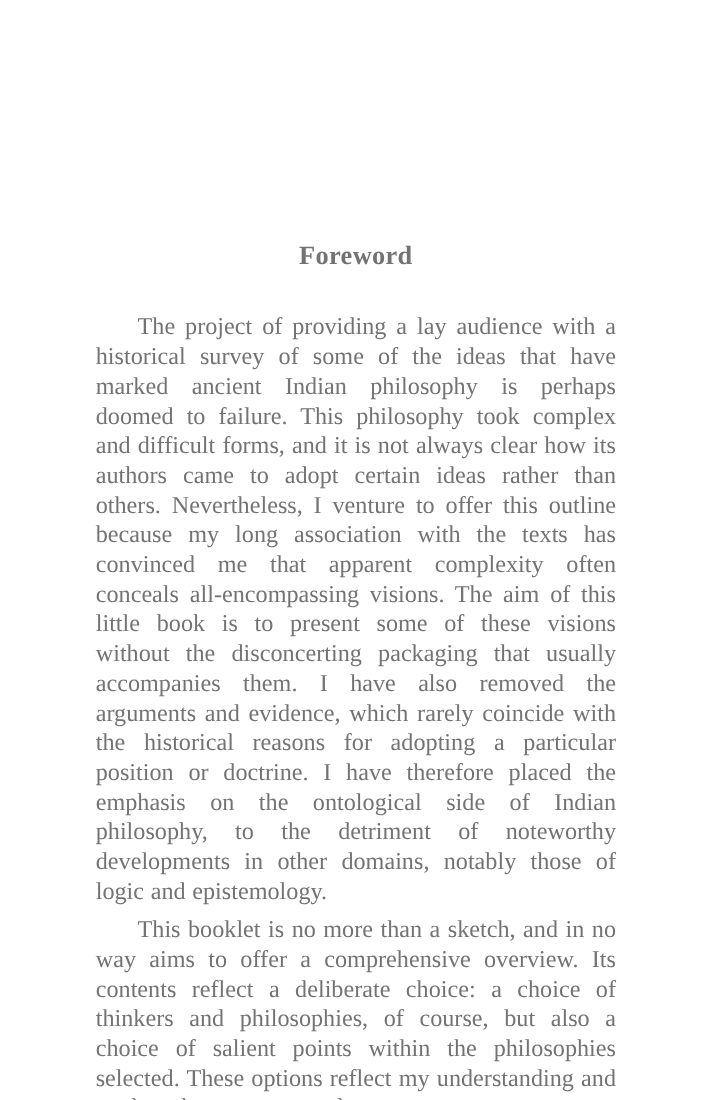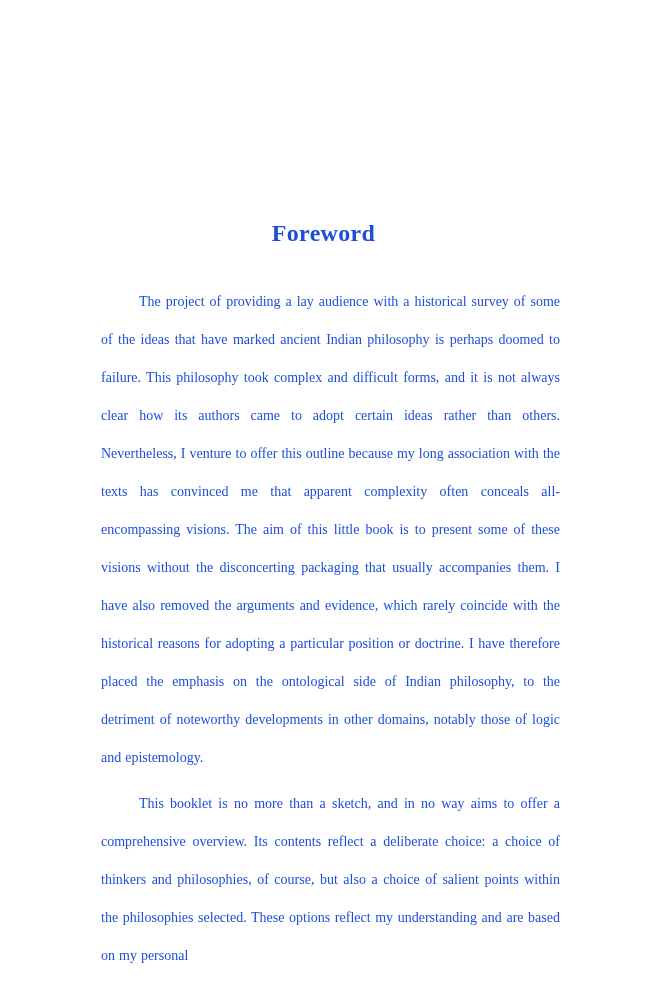--- a/index.html
+++ b/index.html
@@ -8,37 +8,37 @@
     background: #ffffff;
   }
   .page {
     position: relative;
     width: 647px;
     height: 1000px;
     background: #ffffff;
     box-sizing: border-box;
     padding: 219px 87px 0 87px;
     font-family: "Liberation Serif", "DejaVu Serif", serif;
-    color: #1d4ed8;
+    color: #737373;
     overflow: hidden;
   }
   .chapter-title {
     font-size: 24px;
     line-height: 28px;
     font-weight: bold;
     text-align: center;
     margin: 0 0 36px 0;
     letter-spacing: 0.3px;
   }
   .body-paragraph {
-    font-size: 14px;
-    line-height: 38px;
+    font-size: 22px;
+    line-height: 27px;
     text-align: justify;
     text-indent: 38px;
-    margin: 0 0 8px 14px;
+    margin: 0 0 8px 0;
     word-spacing: 0.5px;
   }
 </style>
 </head>
 <body>
 
 <div class="page">
   <h1 class="chapter-title">Foreword</h1>
   <p class="body-paragraph">The project of providing a lay audience with a historical survey of some of the ideas that have marked ancient Indian philosophy is perhaps doomed to failure. This philosophy took complex and difficult forms, and it is not always clear how its authors came to adopt certain ideas rather than others. Nevertheless, I venture to offer this outline because my long association with the texts has convinced me that apparent complexity often conceals all-encompassing visions. The aim of this little book is to present some of these visions without the disconcerting packaging that usually accompanies them. I have also removed the arguments and evidence, which rarely coincide with the historical reasons for adopting a particular position or doctrine. I have therefore placed the emphasis on the ontological side of Indian philosophy, to the detriment of noteworthy developments in other domains, notably those of logic and epistemology.</p>
   <p class="body-paragraph">This booklet is no more than a sketch, and in no way aims to offer a comprehensive overview. Its contents reflect a deliberate choice: a choice of thinkers and philosophies, of course, but also a choice of salient points within the philosophies selected. These options reflect my understanding and are based on my personal</p>

